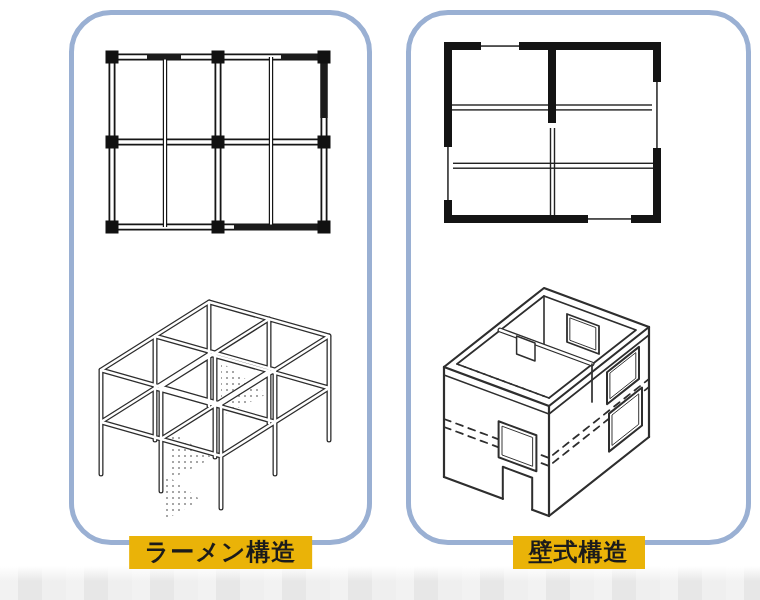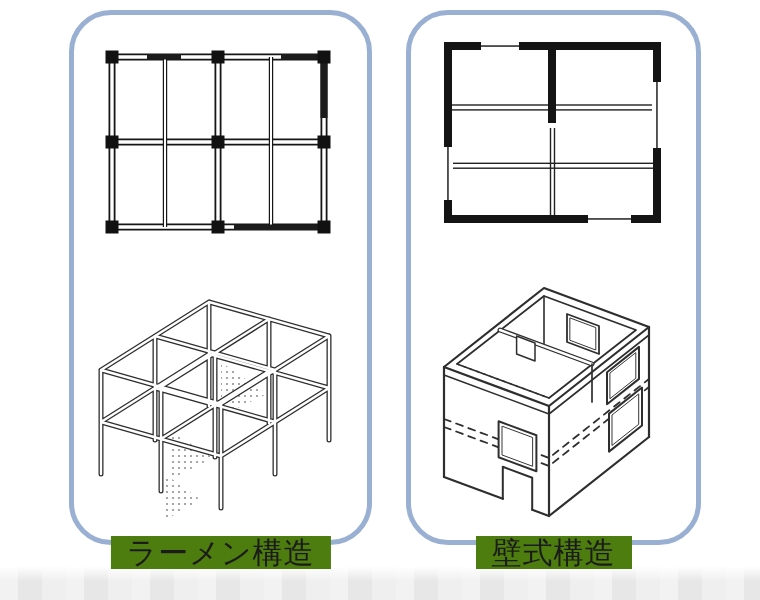--- a/index.html
+++ b/index.html
@@ -6,26 +6,26 @@
   body{
     width:760px;height:600px;position:relative;overflow:hidden;
     background:#ffffff;
     font-family:"DejaVu Sans","Liberation Sans",sans-serif;
   }
   .panel{
     position:absolute;top:10px;height:535px;box-sizing:border-box;
     border:5px solid #9ab0d3;border-radius:42px;background:transparent;
   }
   .panel.left{left:69px;width:303px;}
-  .panel.right{left:406px;width:295px;}
+  .panel.right{left:406px;width:345px;}
   .panel svg{position:absolute;left:-5px;top:-5px;}
   .panel-label{
     position:absolute;left:50%;top:521px;transform:translateX(-50%);
-    white-space:nowrap;background:#4d7c0f;padding:0 16px;
-    font-size:30px;line-height:33px;font-weight:400;color:#1b1b1b;
+    white-space:nowrap;background:#eab308;padding:0 16px;
+    font-size:24px;line-height:33px;font-weight:700;color:#1b1b1b;
     letter-spacing:1px;z-index:5;
   }
   .scan-band{
     position:absolute;left:0;top:566px;width:760px;height:34px;
     background:
       linear-gradient(180deg, rgba(255,255,255,1) 0%, rgba(255,255,255,0) 45%),
       repeating-linear-gradient(90deg,#f2f2f2 0 18px,#e7e7e7 18px 42px,#efefef 42px 66px);
   }
 </style>
 </head>

